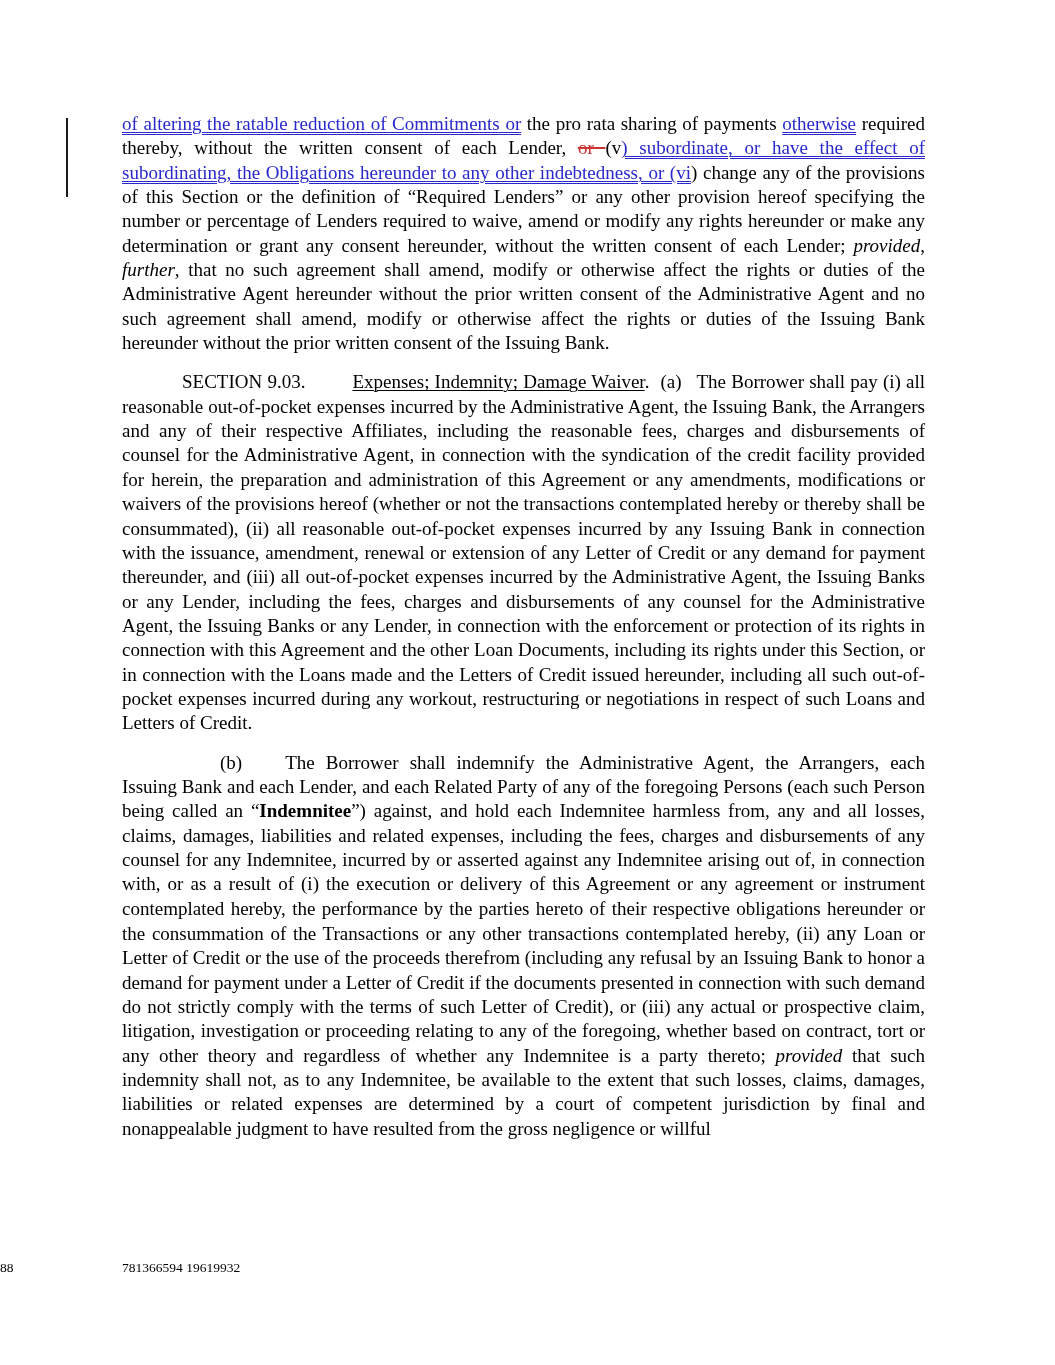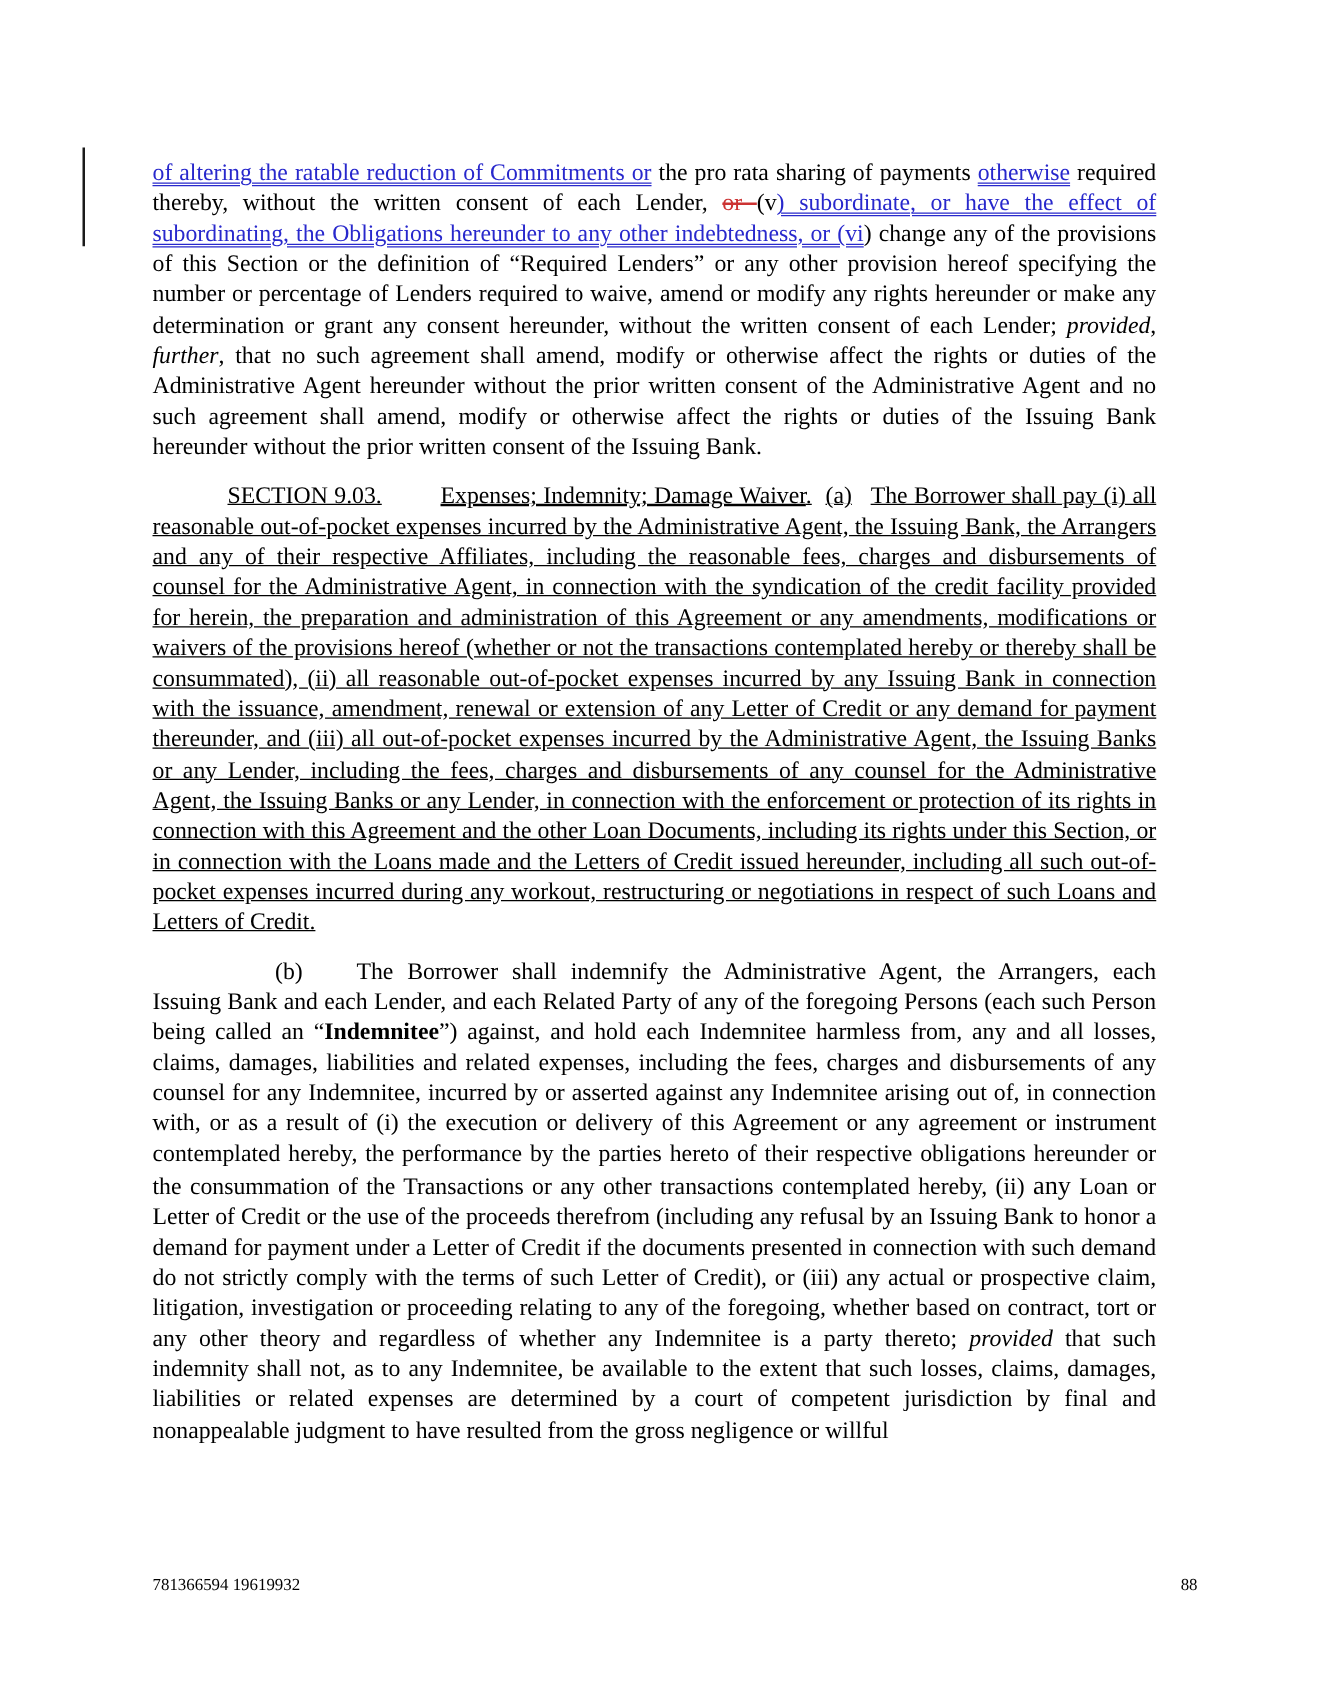--- a/index.html
+++ b/index.html
@@ -21,29 +21,29 @@
     position: absolute;
     left: 66px;
     top: 118px;
     width: 2px;
     height: 79px;
     background: #1a1a1a;
   }
   .content {
     position: absolute;
     left: 122px;
-    top: 127px;
+    top: 112px;
     width: 803px;
     font-size: 19px;
     line-height: 24.35px;
     text-align: justify;
   }
   .para { margin: 0 0 15px 0; }
   .para:last-child { margin-bottom: 0; }
-  .indent-a { text-indent: 60px; text-decoration: underline; }
+  .indent-a { text-indent: 60px; }
   .indent-b { text-indent: 98px; }
   .ins {
     color: var(--insertion, #2828cc);
     text-decoration: underline;
     text-decoration-style: double;
     text-decoration-thickness: 1px;
     text-underline-offset: 2px;
   }
   .del {
     color: var(--deletion, #cc3333);
@@ -73,21 +73,21 @@
   }
   .footer-left {
     position: absolute;
     left: 122px;
     top: 0;
     white-space: nowrap;
   }
   .footer-center {
     display: block;
     width: 100%;
-    text-align: right;
+    text-align: left;
   }
 </style>
 </head>
 <body>
 
 <div class="page">
 
   <div class="change-bar"></div>
 
   <div class="content">

